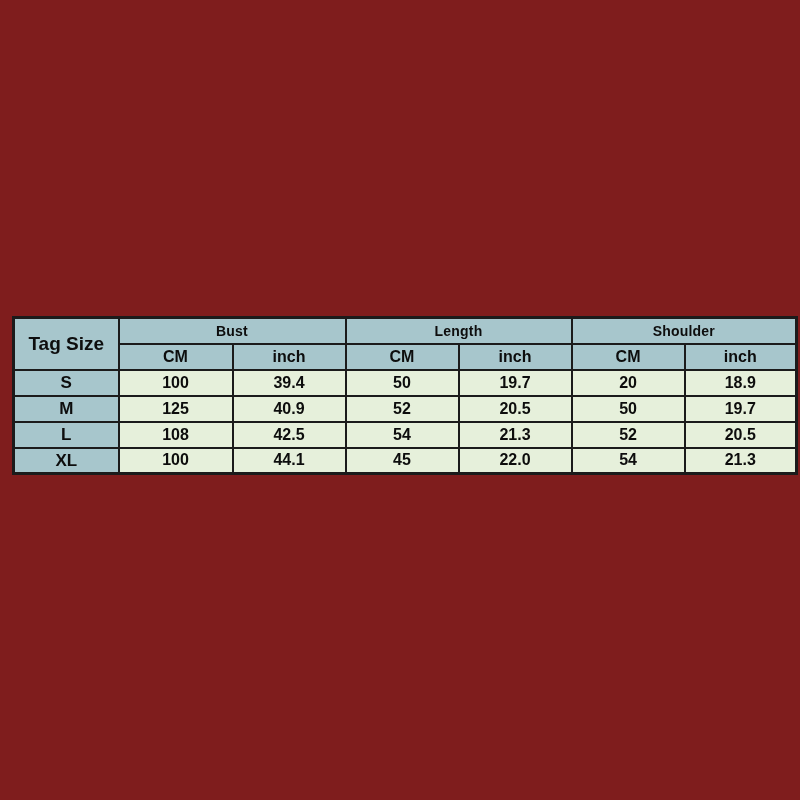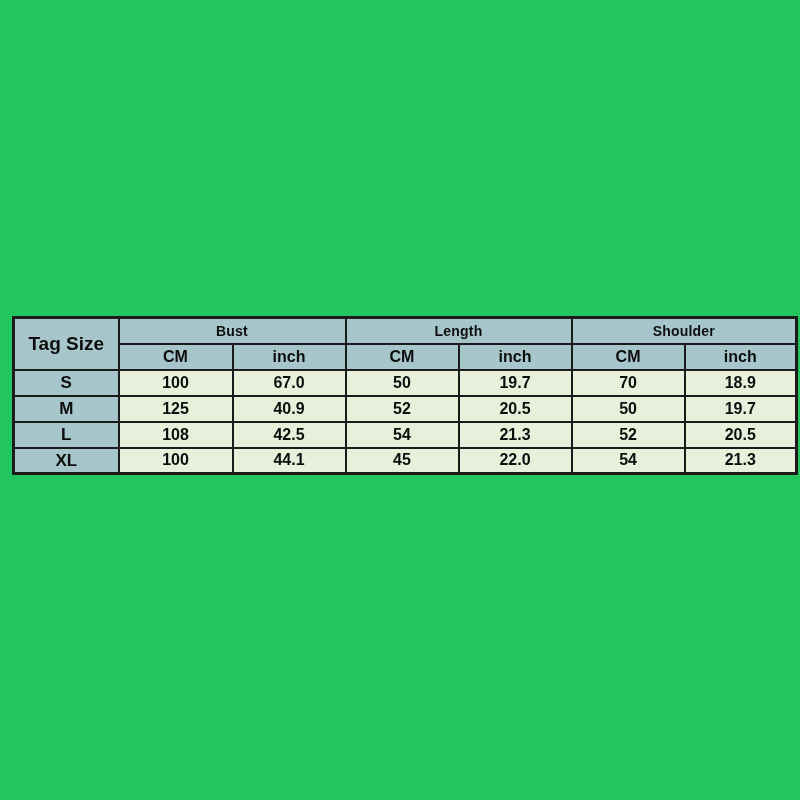--- a/index.html
+++ b/index.html
@@ -5,21 +5,21 @@
   * { margin: 0; padding: 0; box-sizing: border-box; }
   html, body {
     width: 800px; height: 800px;
     background: #ffffff;
     font-family: "Liberation Sans", sans-serif;
     overflow: hidden;
   }
   .canvas {
     position: relative;
     width: 800px; height: 800px;
-    background: #22c55e;
+    background: #7f1d1d;
   }
   .table-wrap {
     position: absolute;
     left: 12px;
     top: 316px;
     width: 783px;
   }
   table.size-chart {
     width: 783px;
     border-collapse: collapse;
@@ -82,24 +82,24 @@
           <th class="cell-hdr sub-hdr">CM</th>
           <th class="cell-hdr sub-hdr">inch</th>
           <th class="cell-hdr sub-hdr">CM</th>
           <th class="cell-hdr sub-hdr">inch</th>
         </tr>
       </thead>
       <tbody>
         <tr>
           <th class="cell-hdr tag-cell">S</th>
           <td class="cell-data">100</td>
-          <td class="cell-data">67.0</td>
+          <td class="cell-data">39.4</td>
           <td class="cell-data">50</td>
           <td class="cell-data">19.7</td>
-          <td class="cell-data">70</td>
+          <td class="cell-data">20</td>
           <td class="cell-data">18.9</td>
         </tr>
         <tr>
           <th class="cell-hdr tag-cell">M</th>
           <td class="cell-data">125</td>
           <td class="cell-data">40.9</td>
           <td class="cell-data">52</td>
           <td class="cell-data">20.5</td>
           <td class="cell-data">50</td>
           <td class="cell-data">19.7</td>

